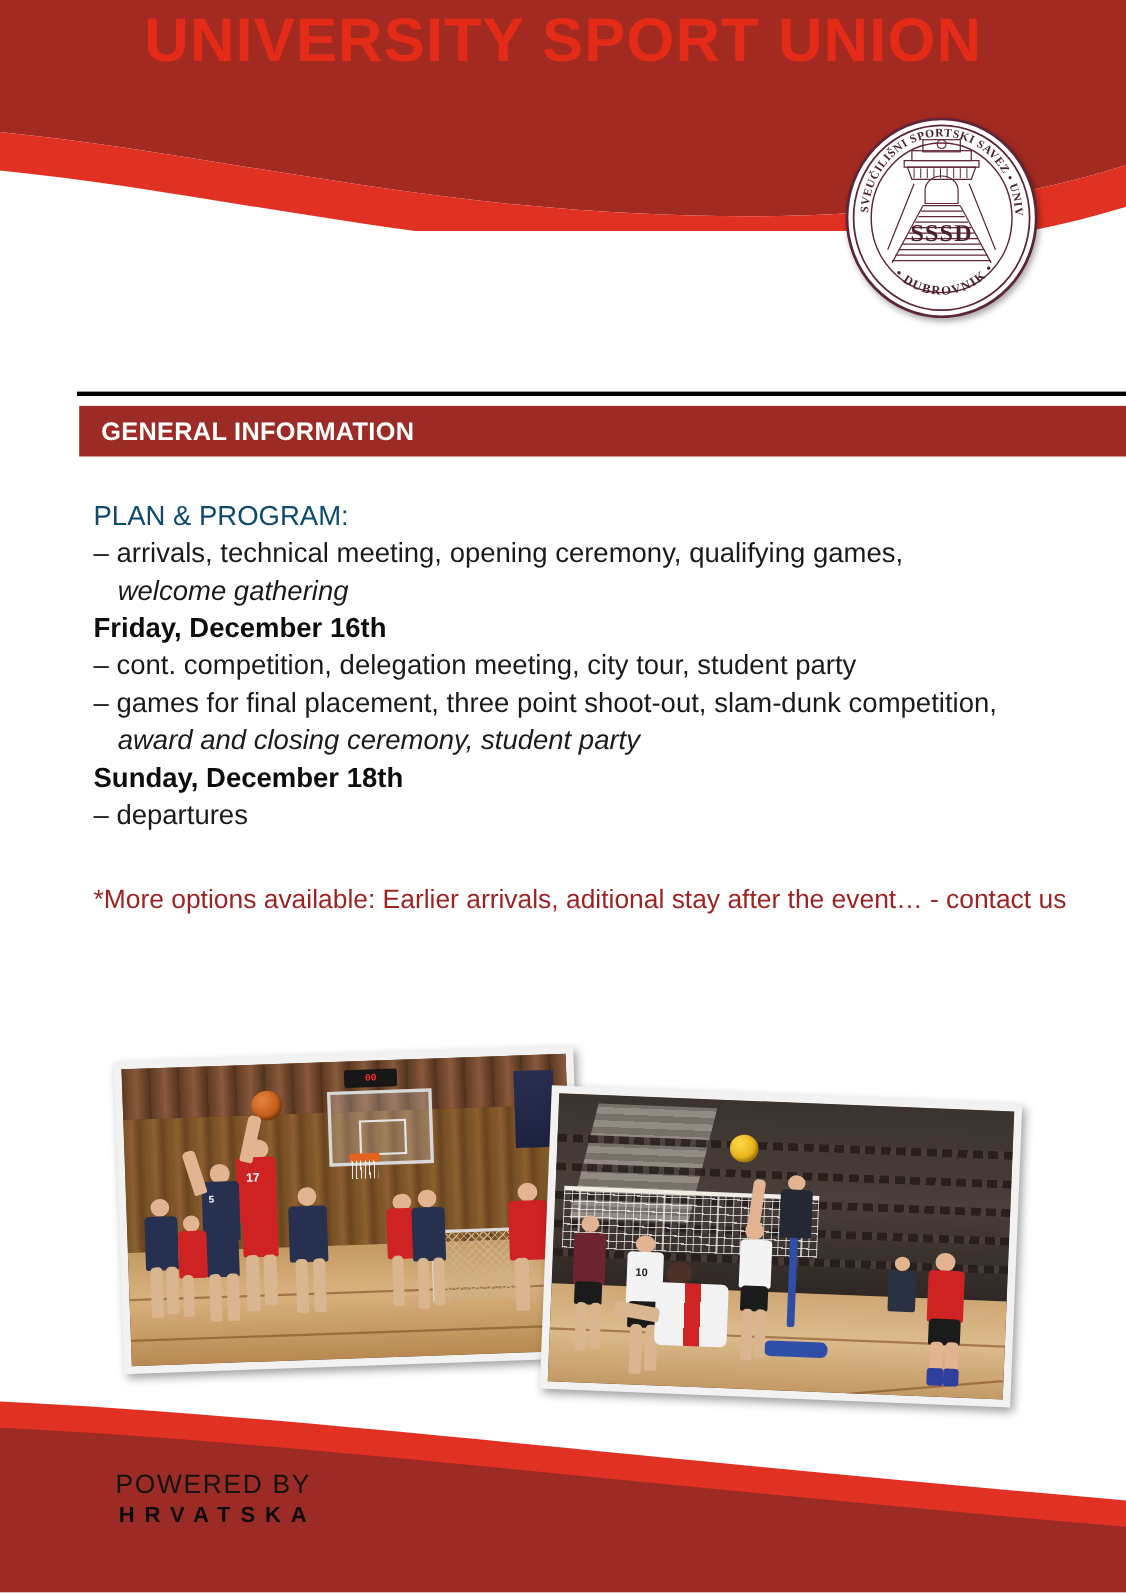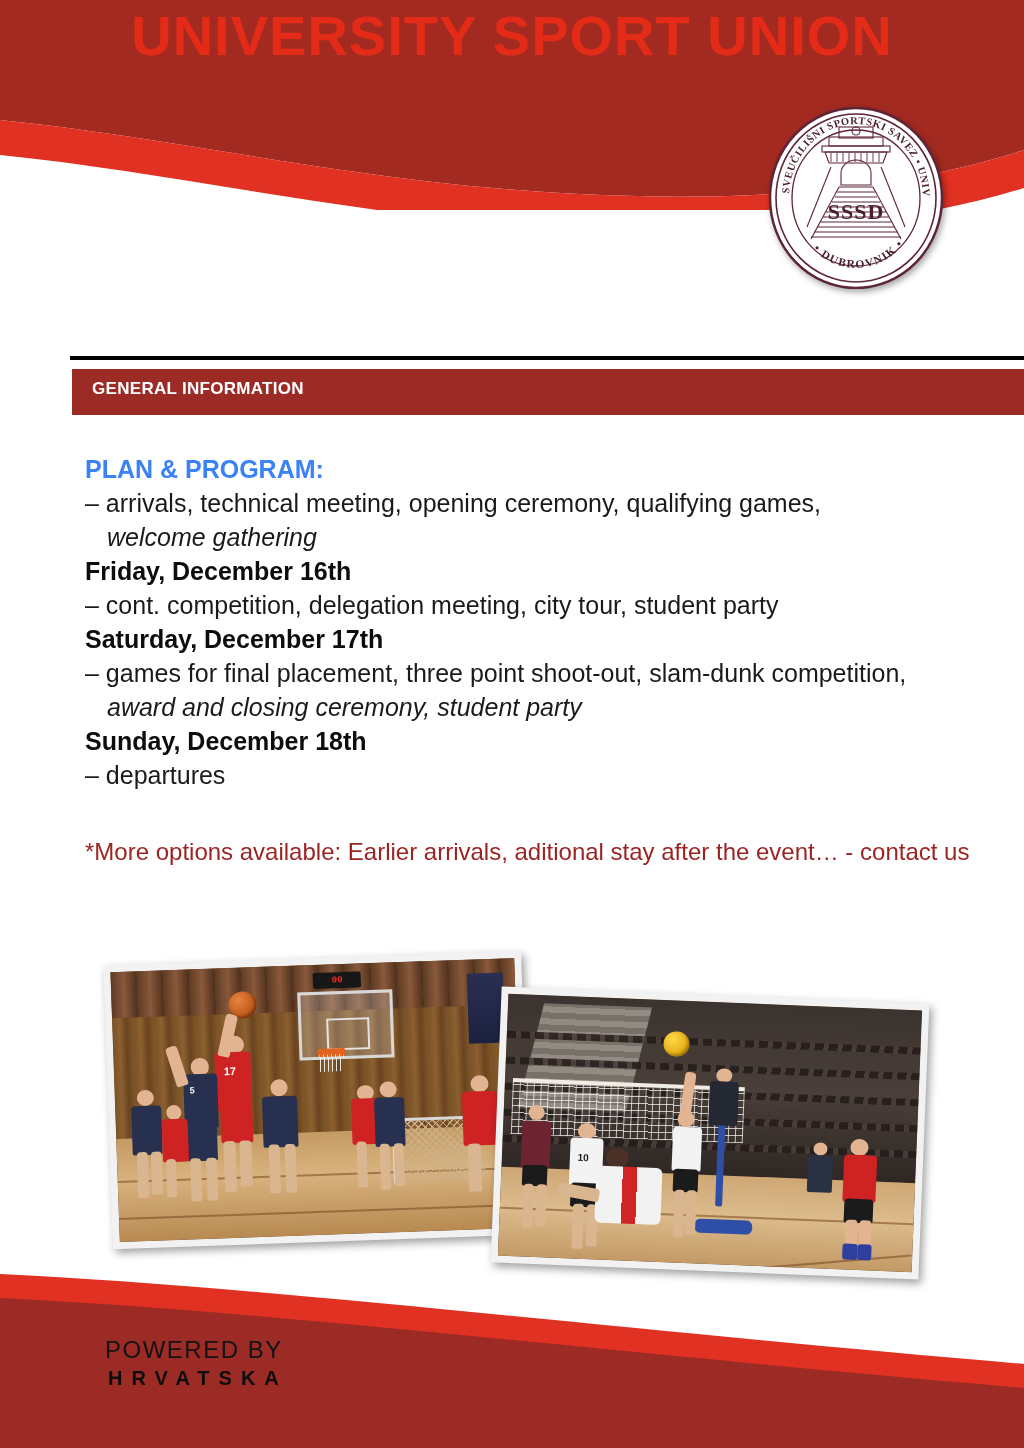--- a/index.html
+++ b/index.html
@@ -87,39 +87,39 @@
     left: 72px;
     top: 369px;
     width: 952px;
     height: 46px;
     background: #9C2B26;
   }
   .section-banner-label {
     position: absolute;
     left: 20px;
     top: 10px;
-    font-size: 17px;
+    font-size: 23px;
     font-weight: 700;
     color: #ffffff;
     letter-spacing: 0.3px;
     white-space: nowrap;
   }
 
   
   .body-block {
     position: absolute;
     left: 85px;
     top: 452px;
     width: 880px;
     z-index: 5;
   }
   .prog-heading {
     font-size: 25px;
-    font-weight: 700;
-    color: #3b82f6;
+    font-weight: 400;
+    color: #0c4a6e;
     line-height: 1.36;
     white-space: nowrap;
   }
   .day-label {
     font-size: 25px;
     font-weight: 700;
     color: #0d0d0d;
     line-height: 1.36;
     white-space: nowrap;
   }
@@ -433,21 +433,20 @@
     <div class="day-detail">
       <span>– arrivals, technical meeting, opening ceremony, qualifying games,</span>
       <span class="cont">welcome gathering</span>
     </div>
 
     <div class="day-label">Friday, December 16th</div>
     <div class="day-detail">
       <span>– cont. competition, delegation meeting, city tour, student party</span>
     </div>
 
-    <div class="day-label">Saturday, December 17th</div>
     <div class="day-detail">
       <span>– games for final placement, three point shoot-out, slam-dunk competition,</span>
       <span class="cont">award and closing ceremony, student party</span>
     </div>
 
     <div class="day-label">Sunday, December 18th</div>
     <div class="day-detail">
       <span>– departures</span>
     </div>
 

